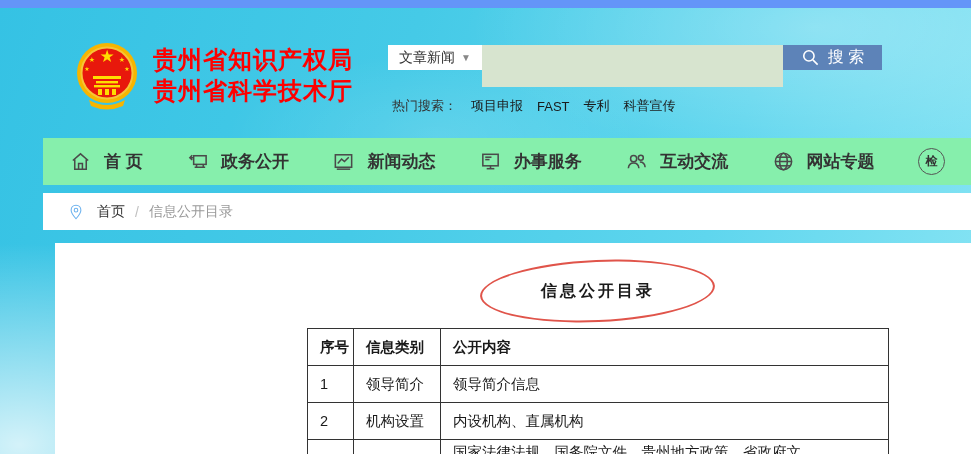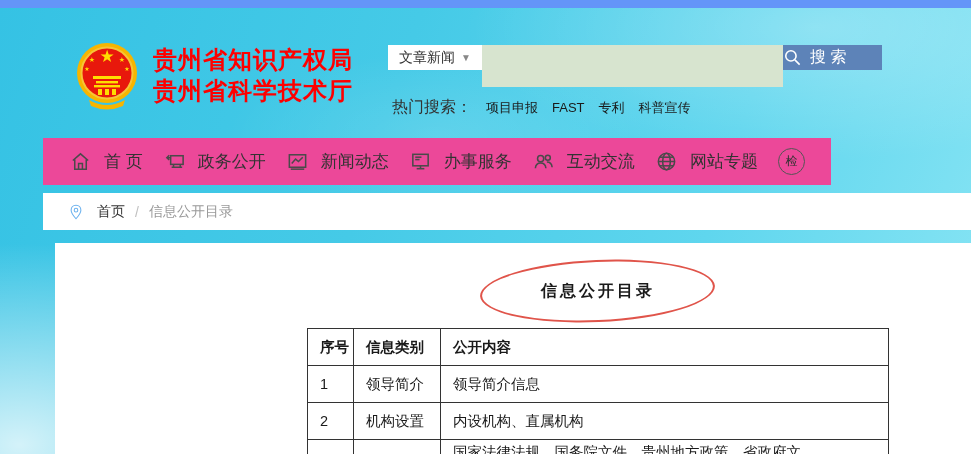--- a/index.html
+++ b/index.html
@@ -17,29 +17,29 @@
 
   
   .logo-link { position:absolute; left:75px; top:40px; display:flex; align-items:center; text-decoration:none; cursor:pointer; }
   .emblem { width:64px; height:70px; }
   .org-names { margin-left:14px; color:#fe0000; font-weight:bold; font-size:24px; line-height:31px; letter-spacing:1px; }
 
   .search-row { position:absolute; left:388px; top:45px; height:25px; display:flex; }
   .search-cat { width:94px; background:#ffffff; display:flex; align-items:center; justify-content:center; gap:6px; font-size:14px; color:#333; cursor:pointer; }
   .search-cat .caret { font-size:10px; color:#888; }
   .search-input { width:301px; height:42px; border:none; outline:none; background:#d7e4cf; font-size:14px; padding:0 10px; color:#333; }
-  .search-btn { width:99px; background:#5d83b8; border:none; color:#fff; font-size:16px; display:flex; align-items:center; gap:8px; cursor:pointer; }
+  .search-btn { width:99px; background:#5d83b8; border:none; color:#fff; font-size:16px; display:flex; align-items:center; justify-content:center; gap:8px; cursor:pointer; }
   .search-btn svg { width:19px; height:19px; }
   .hot-row { position:absolute; left:392px; top:97px; font-size:13px; color:#222; display:flex; align-items:center; gap:14px; }
-  .hot-label { font-size:16px; color:#333; }
+  .hot-label { font-size:13px; color:#333; }
   .hot-term { cursor:pointer; color:#1a1a1a; }
 
   
-  .nav { position:absolute; left:43px; top:138px; width:788px; height:47px; background:#ec4899;
-         display:flex; align-items:center; justify-content:space-between; padding:0 26px; }
+  .nav { position:absolute; left:43px; top:138px; width:928px; height:47px; background:#86efac;
+         display:flex; align-items:center; justify-content:space-between; padding:0 26px;font-weight:bold; }
   .nav-item { display:flex; align-items:center; gap:12px; font-size:17px; color:#333; cursor:pointer; white-space:nowrap; }
   .nav-item svg { width:23px; height:23px; stroke:#4a4a4a; fill:none; stroke-width:1.6; }
   .nav-badge { width:27px; height:27px; border:1.5px solid #555; border-radius:50%; display:flex; align-items:center; justify-content:center; font-size:12px; color:#333; cursor:pointer; }
 
   
   .breadcrumb { position:absolute; left:43px; top:193px; width:928px; height:37px; background:#ffffff;
                 display:flex; align-items:center; padding:16px 24px; font-size:14px; }
   .breadcrumb svg { width:18px; height:18px; margin-right:12px; stroke:#6ab1ee; fill:none; stroke-width:1.4; }
   .bc-home { color:#333; cursor:pointer; }
   .bc-sep { color:#c0c0c0; margin:0 10px; }

